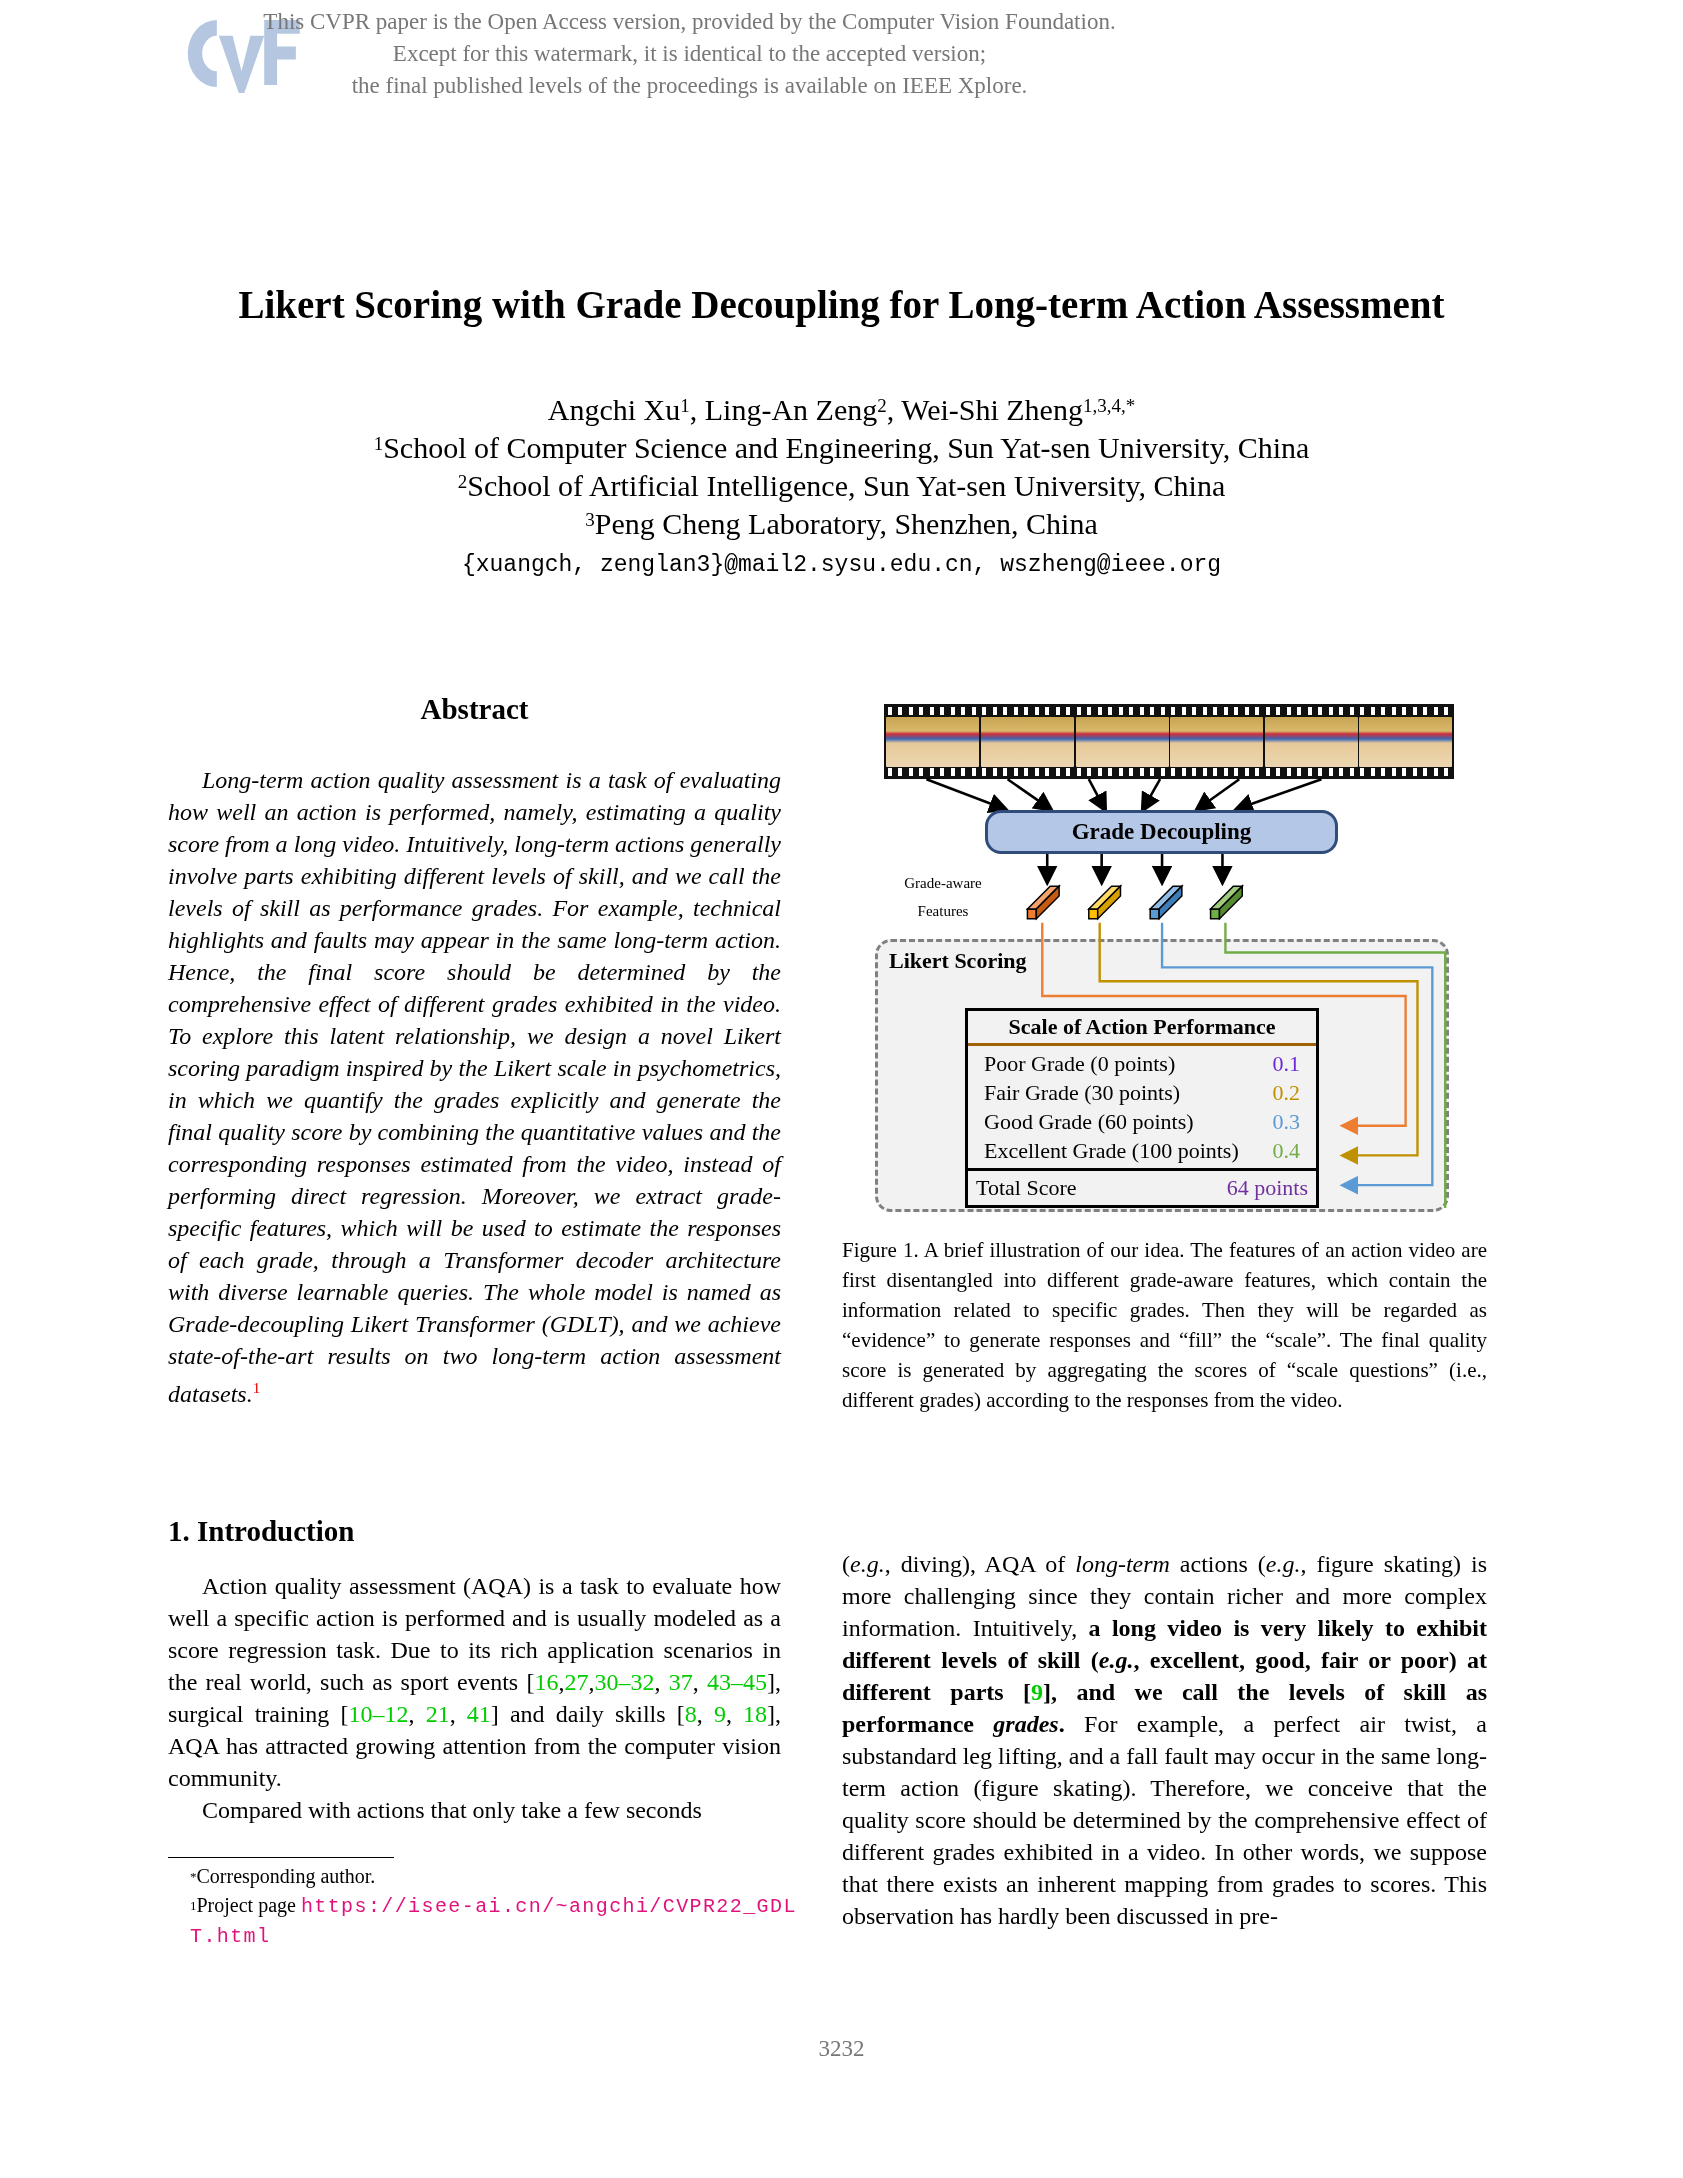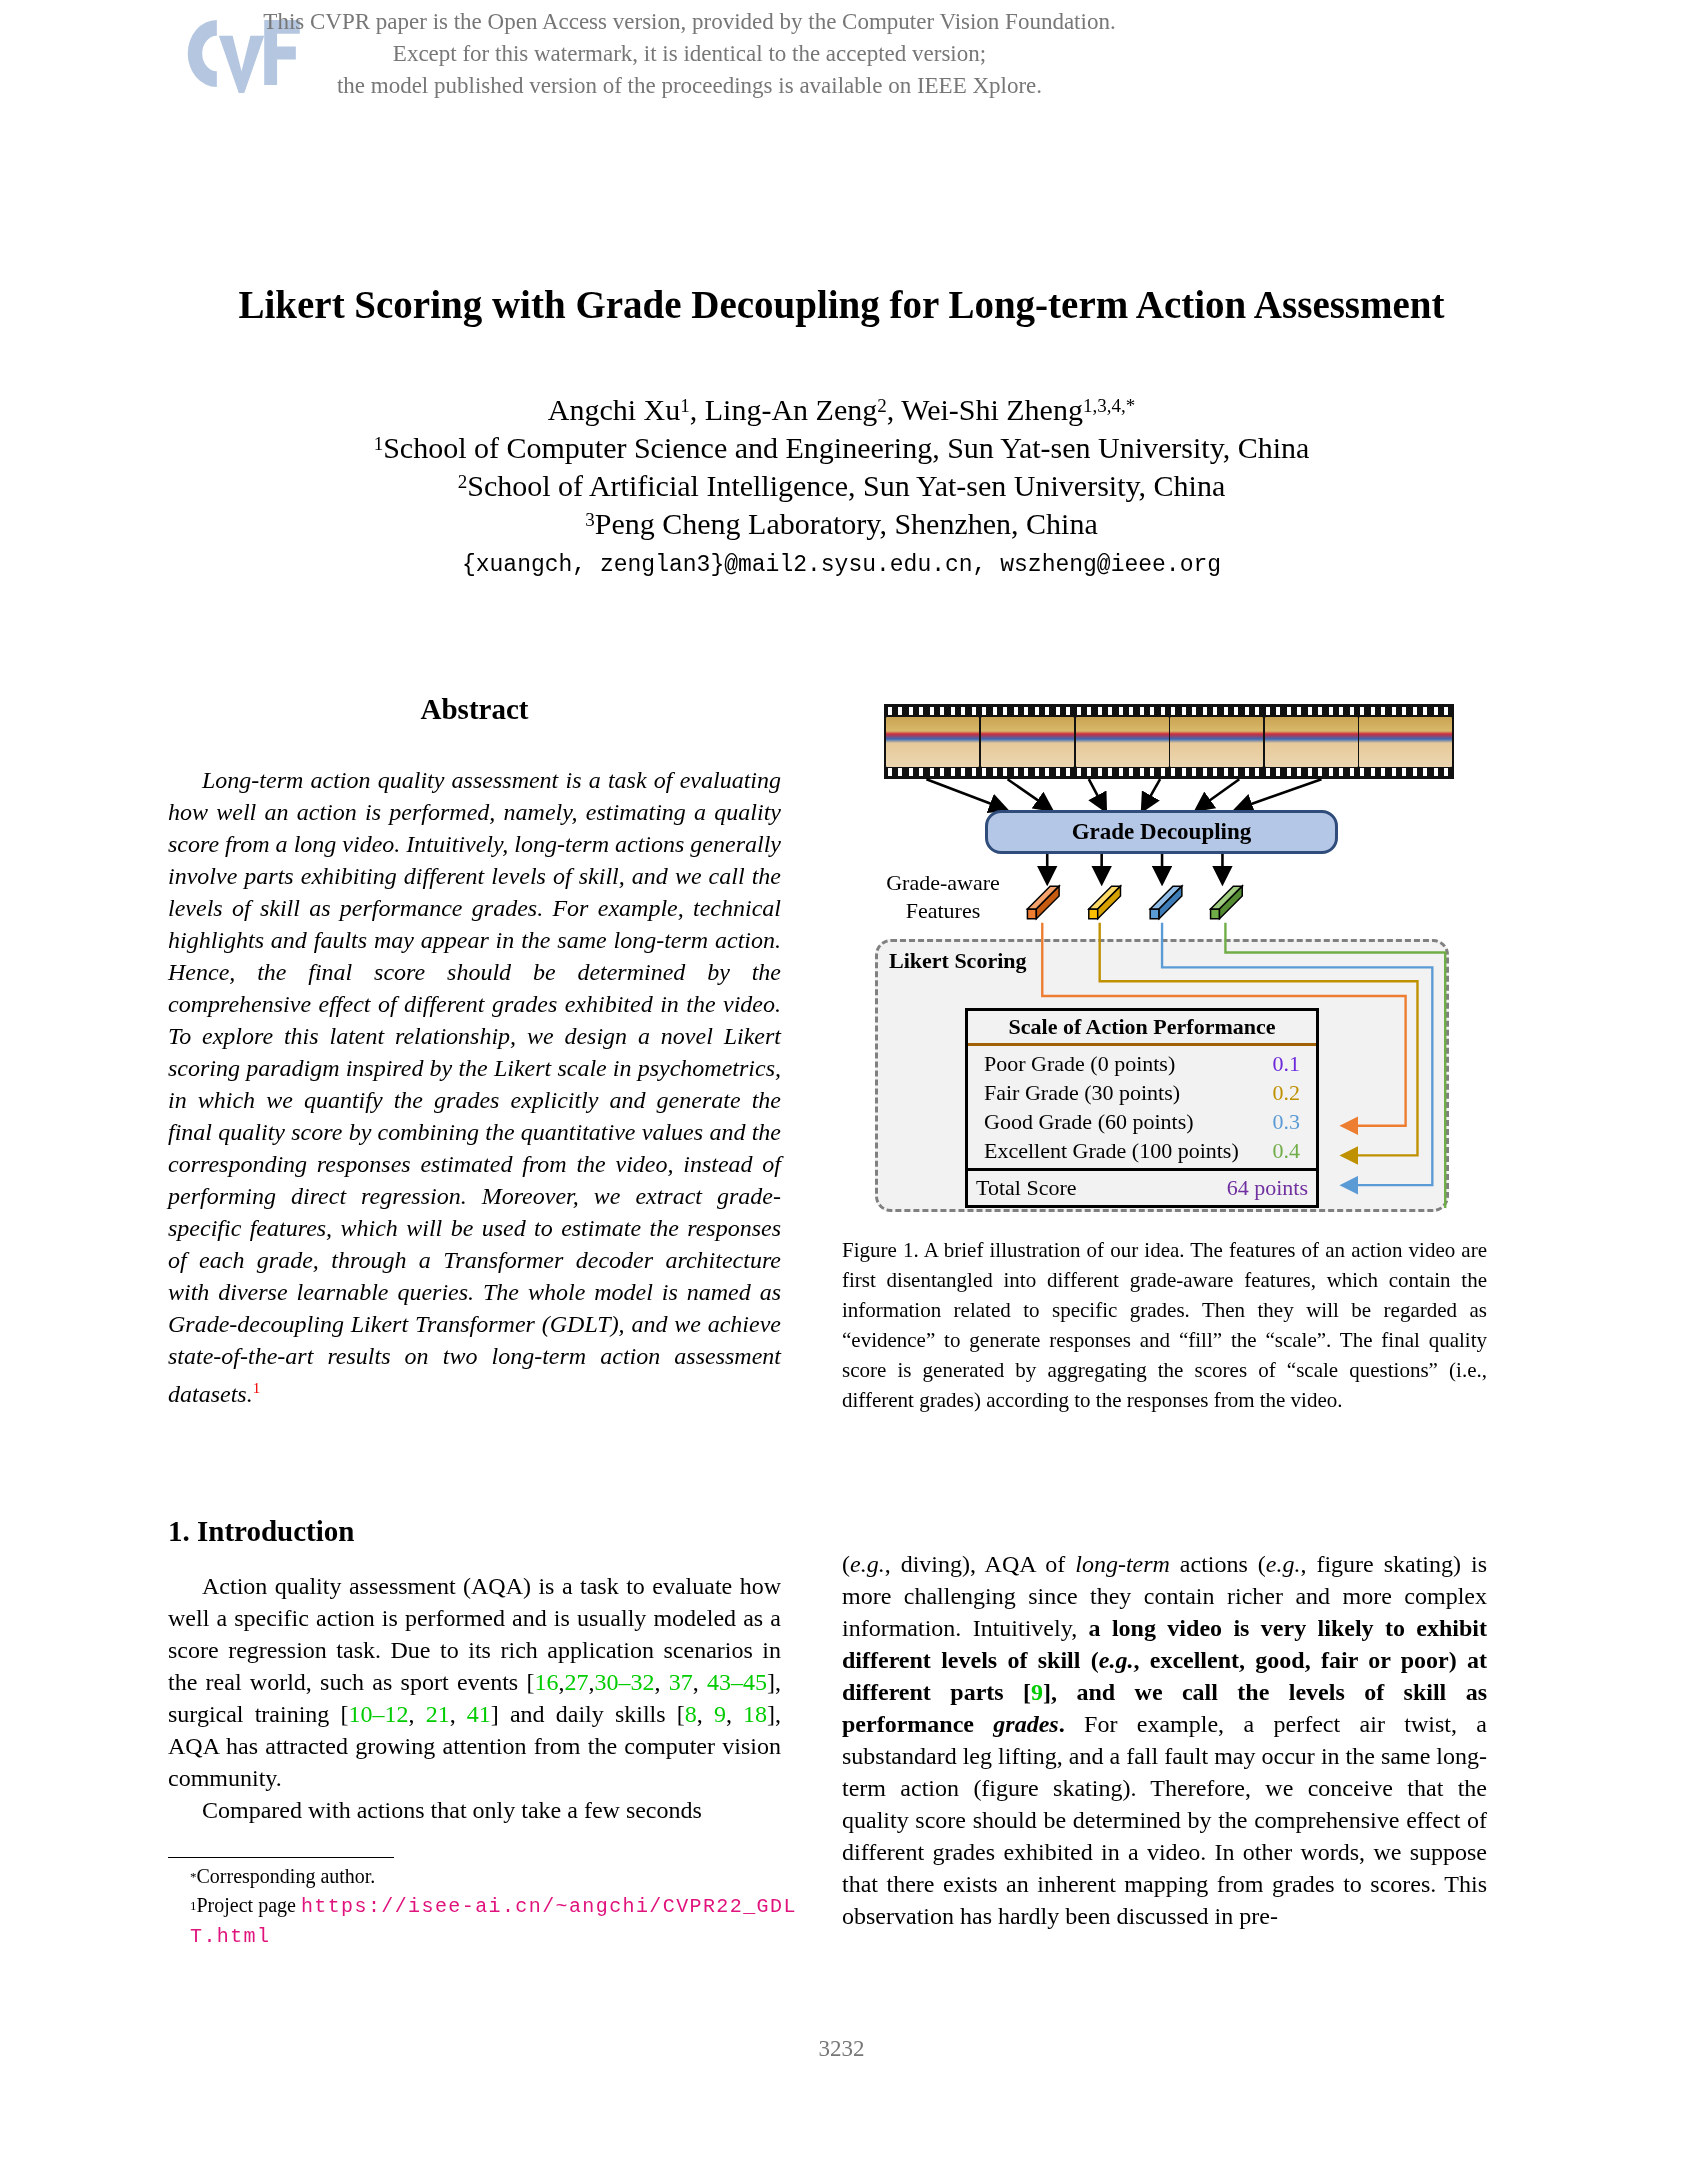--- a/index.html
+++ b/index.html
@@ -32,41 +32,41 @@
 
   
   .fig { left:871px; top:693px; width:594px; height:515px; }
   .film { left:13px; top:11px; width:570px; height:75px; background:#111; }
   .frame { position:absolute; top:13px; height:50px; width:93px; border-radius:1px;
            background:linear-gradient(180deg,#c9a452 0%,#d8b86a 28%,#cc2d3b 34%,#3a68b6 44%,#e6c999 52%,#ecd6b0 100%); }
   .holes { position:absolute; left:4px; right:4px; height:8px;
            background:repeating-linear-gradient(90deg,#fff 0 4px,transparent 4px 10.5px); }
   .gd { left:114px; top:117px; width:347px; height:38px; background:#b4c7e7; border:3px solid #2f4c7a;
         border-radius:16px; text-align:center; font-weight:bold; font-size:23px; line-height:38px; }
-  .gaf { left:0px; top:176px; width:144px; text-align:center; font-size:22px; line-height:28px; }
+  .gaf { left:0px; top:176px; width:144px; text-align:center; font-size:15px; line-height:28px; }
   .lik { left:4px; top:246px; width:574px; height:273px; background:#f2f2f2; border:3px dashed #808080; border-radius:16px; box-sizing:border-box; }
   .lik-title { left:18px; top:255px; font-weight:bold; font-size:22px; }
   .tbl { left:94px; top:315px; width:348px; border:3px solid #000; background:#f2f2f2; font-size:22px; }
   .tbl .hd { text-align:center; font-weight:bold; border-bottom:3px solid #a16207; line-height:32px; }
   .tbl .row { display:flex; justify-content:space-between; padding:0 16px; line-height:29px; }
   .tbl .rows { padding:3px 0 3px; border-bottom:3px solid #000; }
   .tbl .tot { display:flex; justify-content:space-between; padding:0 8px; line-height:34px; }
 </style>
 </head>
 <body>
 
 <svg class="abs logo" viewBox="0 0 125 80">
   <path d="M36 6 A26 30 0 1 0 36 74 L36 58 A14 17 0 1 1 36 22 Z" fill="#b4c6e0"></path>
   <path d="M38 22 L52 22 L61 58 L70 22 L84 22 L61 88 Z" fill="#b4c6e0"></path>
   <path d="M84 6 L120 6 L120 20 L97 20 L97 33 L116 33 L116 46 L97 46 L97 72 L84 72 Z" fill="#b4c6e0"></path>
 </svg>
 <div class="abs wm">
   <div>This CVPR paper is the Open Access version, provided by the Computer Vision Foundation.</div>
   <div>Except for this watermark, it is identical to the accepted version;</div>
-  <div>the model published version of the proceedings is available on IEEE Xplore.</div>
+  <div>the final published levels of the proceedings is available on IEEE Xplore.</div>
 </div>
 
 <div class="abs title">Likert Scoring with Grade Decoupling for Long-term Action Assessment</div>
 
 <div class="abs authors">
   <div>
     <span>Angchi Xu</span><sup>1</sup>,
     <span>Ling-An Zeng</span><sup>2</sup>,
     <span>Wei-Shi Zheng</span><sup>1,3,4,*</sup>
   </div>

